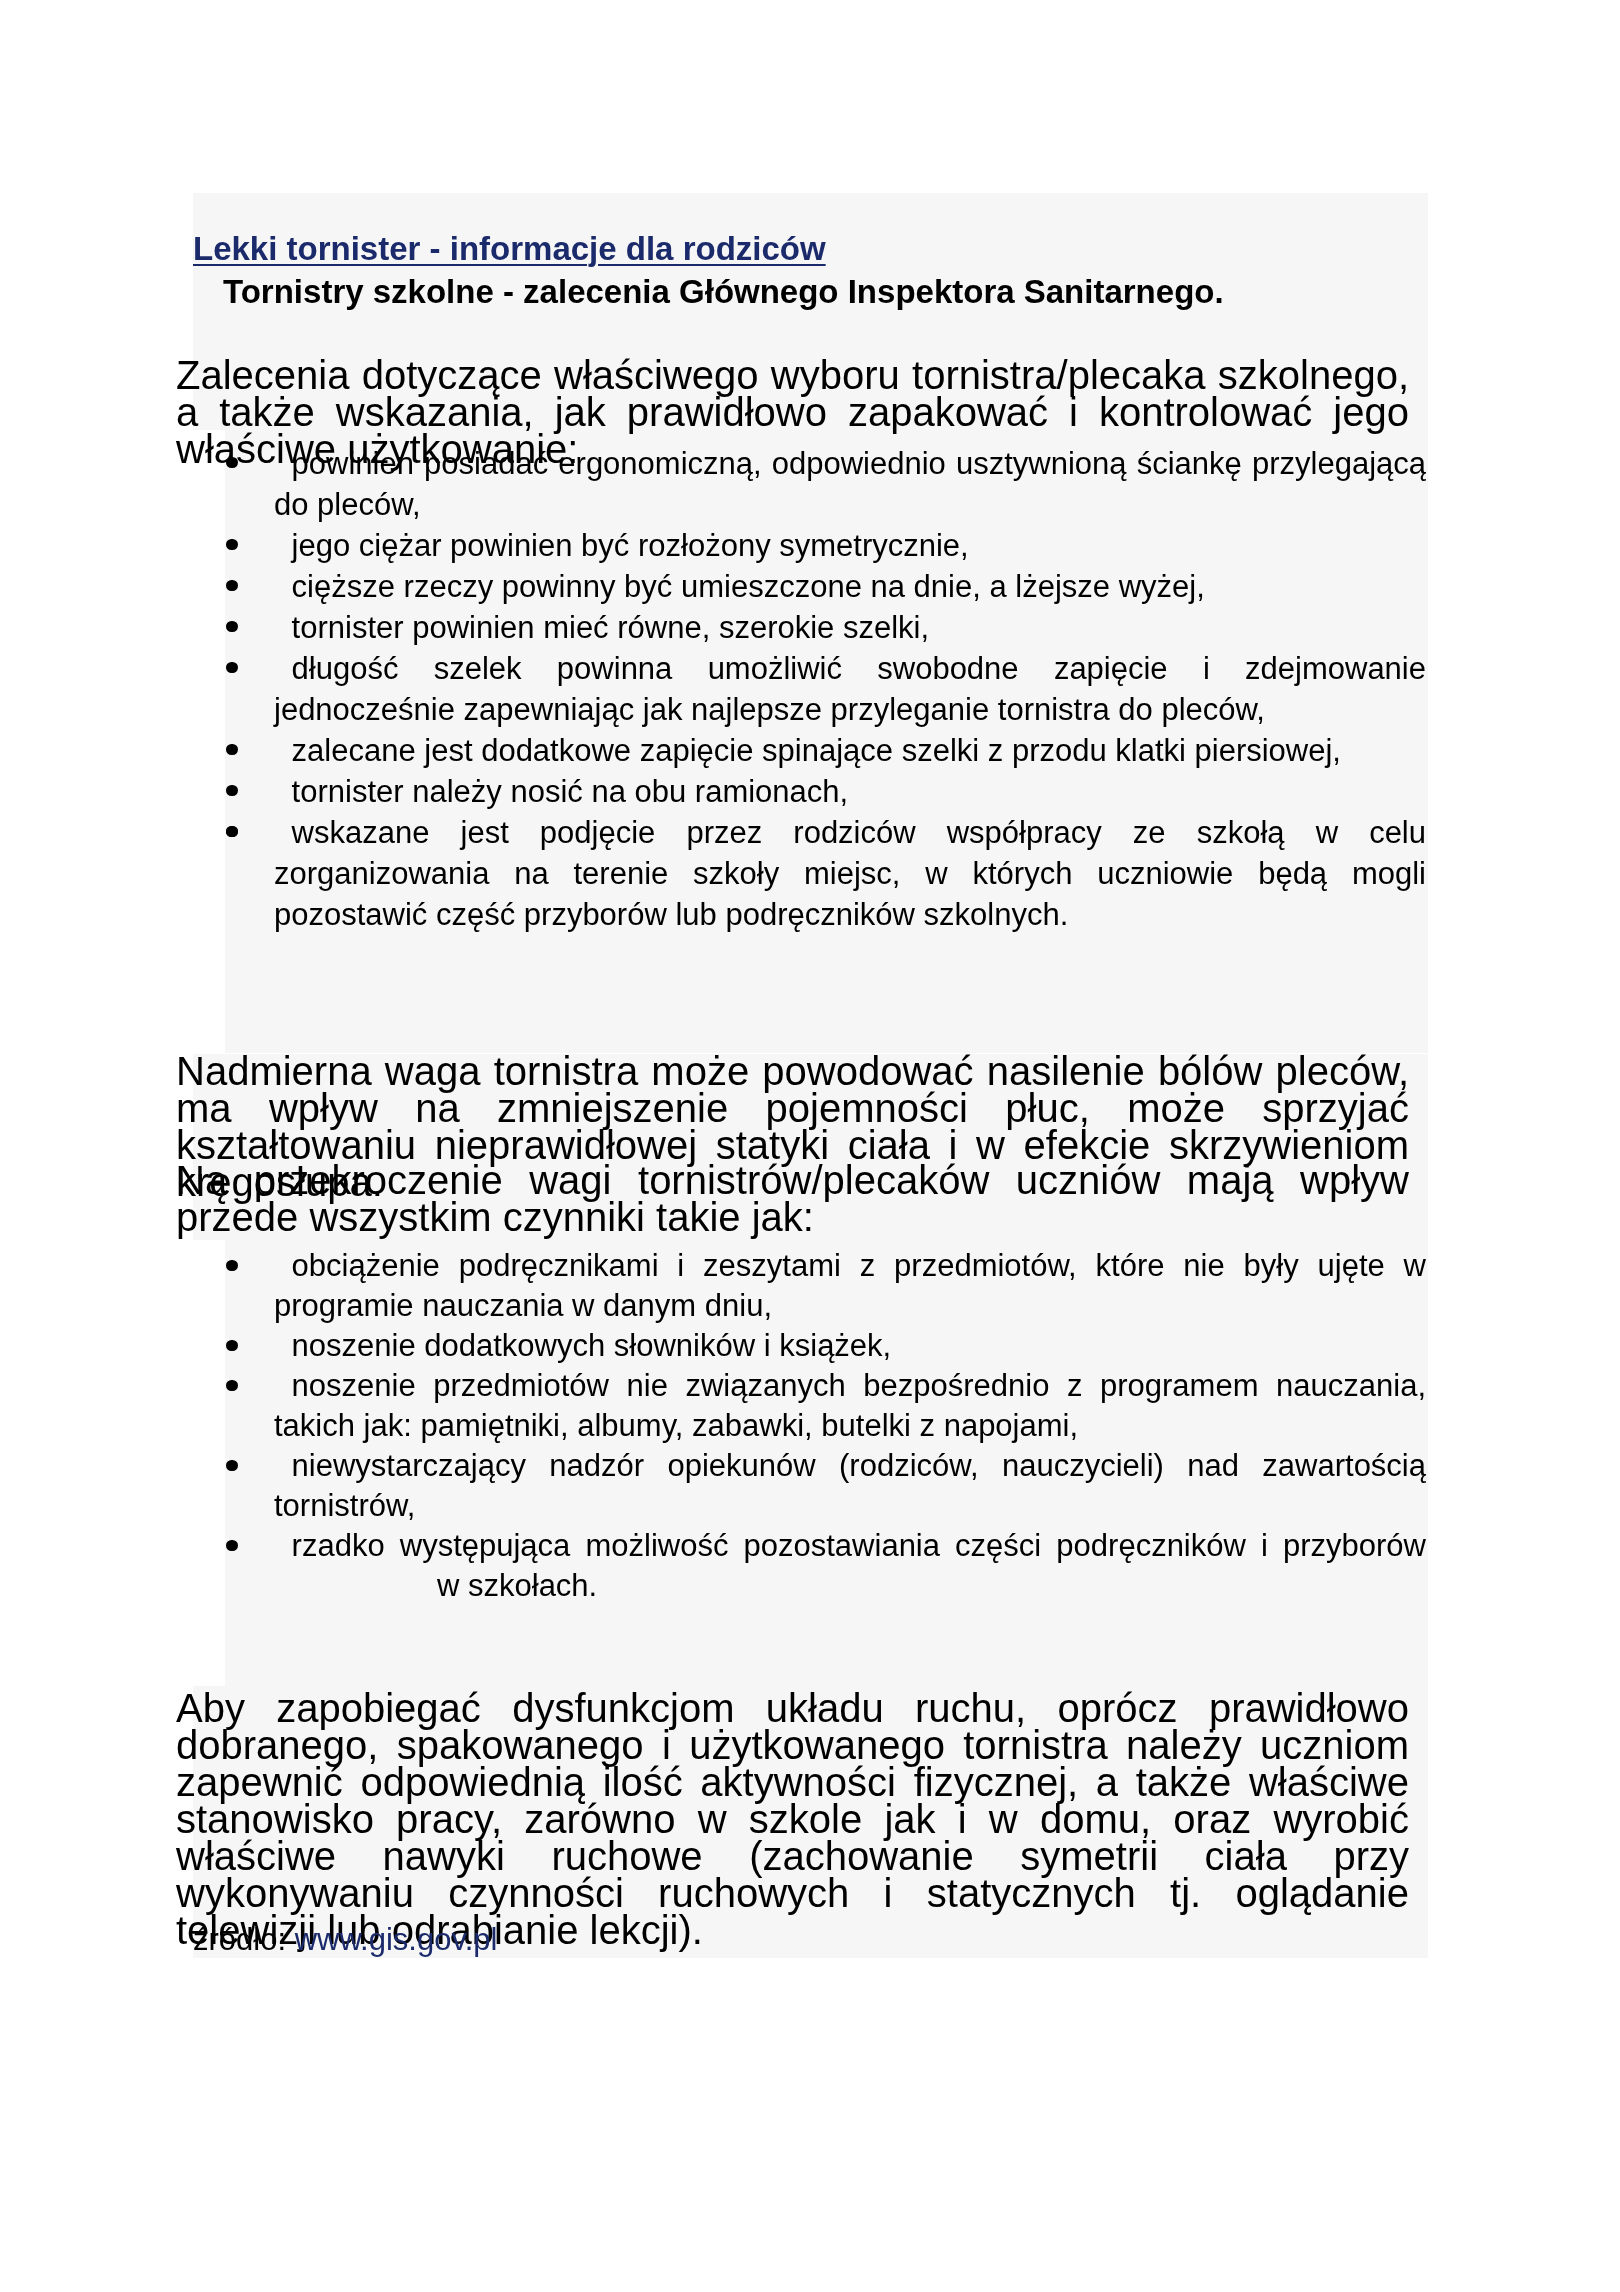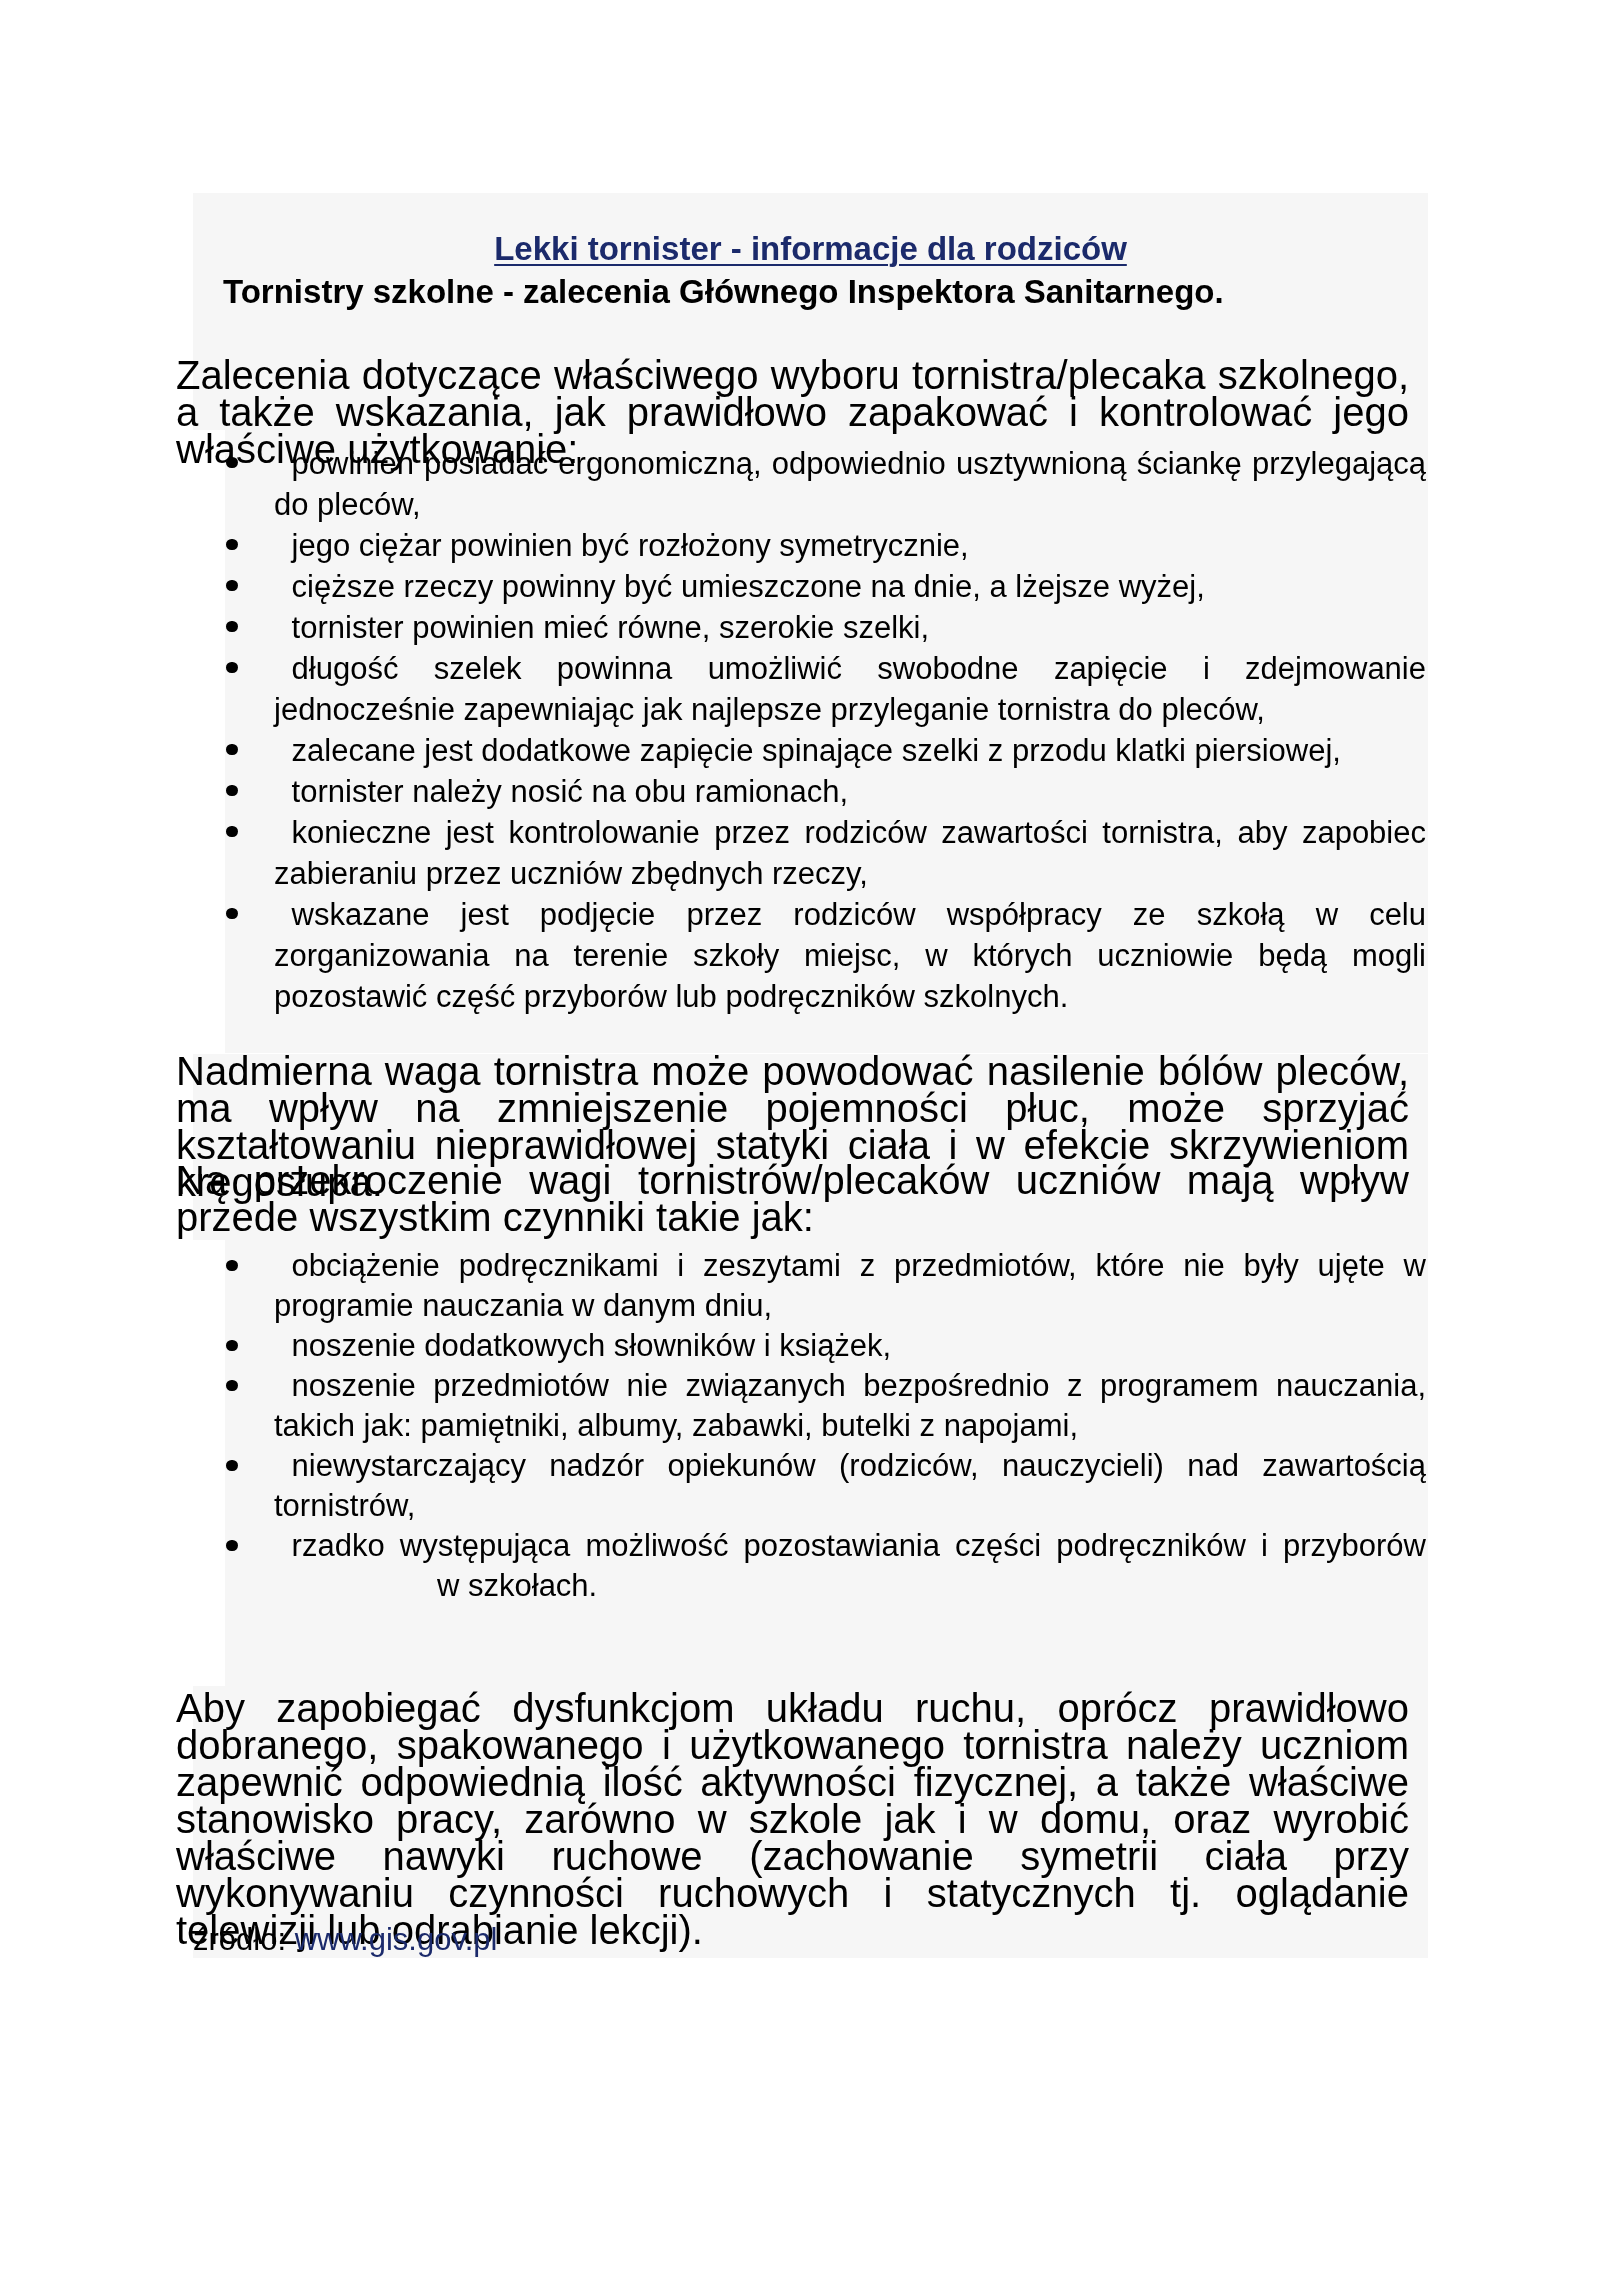--- a/index.html
+++ b/index.html
@@ -5,21 +5,21 @@
   html, body { margin: 0; padding: 0; }
   body {
     width: 1620px; height: 2293px; position: relative;
     background: #ffffff; overflow: hidden;
     font-family: "Liberation Sans", sans-serif; color: #000;
   }
   .bg { position: absolute; background: #f6f6f6; }
   .blk { position: absolute; margin: 0; }
   .title {
     left: 193px; width: 1235px; top: 229px;
-    font-size: 33px; line-height: 39px; font-weight: bold; text-align: center;
+    font-size: 33px; line-height: 39px; font-weight: bold; text-align: left;
   }
   .title a { color: #1b2a6b; text-decoration: underline; text-decoration-thickness: 2px; text-underline-offset: 3.9px; }
   .subtitle {
     left: 193px; width: 1235px; top: 272px;
     font-size: 33px; line-height: 39px; font-weight: bold; white-space: nowrap; margin-left: 30px;
   }
   .para {
     left: 176px; width: 1233px;
     font-size: 40px; line-height: 37px; text-align: justify;
   }
@@ -61,21 +61,21 @@
 <p class="blk para" style="top:357px;">Zalecenia dotyczące właściwego wyboru tornistra/plecaka szkolnego, a także wskazania, jak  prawidłowo zapakować i kontrolować jego właściwe użytkowanie:</p>
 
 <ul class="blk list list1" style="top:443px;">
   <li><span class="bullet"></span><span>powinien posiadać ergonomiczną, odpowiednio usztywnioną ściankę przylegającą do pleców,</span></li>
   <li><span class="bullet"></span><span>jego ciężar powinien być rozłożony symetrycznie,</span></li>
   <li><span class="bullet"></span><span>cięższe rzeczy powinny być umieszczone na dnie, a lżejsze wyżej,</span></li>
   <li><span class="bullet"></span><span>tornister powinien mieć równe, szerokie szelki,</span></li>
   <li><span class="bullet"></span><span>długość szelek powinna umożliwić swobodne zapięcie i zdejmowanie jednocześnie zapewniając jak najlepsze przyleganie tornistra do pleców,</span></li>
   <li><span class="bullet"></span><span>zalecane jest dodatkowe zapięcie spinające szelki z przodu klatki piersiowej,</span></li>
   <li><span class="bullet"></span><span>tornister należy nosić na obu ramionach,</span></li>
-  <li><span class="bullet"></span><span>konieczne jest kontrolowanie przez rodziców zawartości tornistra, aby zapobiec zabieraniu przez uczniów zbędnych rzeczy,</span></li>
+  <li><span class="bullet"></span></li>
   <li><span class="bullet"></span><span>wskazane jest podjęcie przez rodziców współpracy ze szkołą w celu zorganizowania na terenie szkoły miejsc, w których uczniowie będą mogli pozostawić część przyborów lub podręczników szkolnych.</span></li>
 </ul>
 
 <p class="blk para" style="top:1053px;">Nadmierna waga tornistra może powodować nasilenie bólów pleców, ma wpływ na zmniejszenie pojemności płuc, może sprzyjać kształtowaniu nieprawidłowej statyki ciała i w efekcie skrzywieniom kręgosłupa.</p>
 
 <p class="blk para" style="top:1162px;">Na przekroczenie wagi tornistrów/plecaków uczniów mają wpływ przede wszystkim czynniki takie jak:</p>
 
 <ul class="blk list list2" style="top:1246px;">
   <li><span class="bullet"></span><span>obciążenie podręcznikami i zeszytami z przedmiotów, które nie były ujęte w programie nauczania w danym dniu,</span></li>
   <li><span class="bullet"></span><span>noszenie dodatkowych słowników i książek,</span></li>

